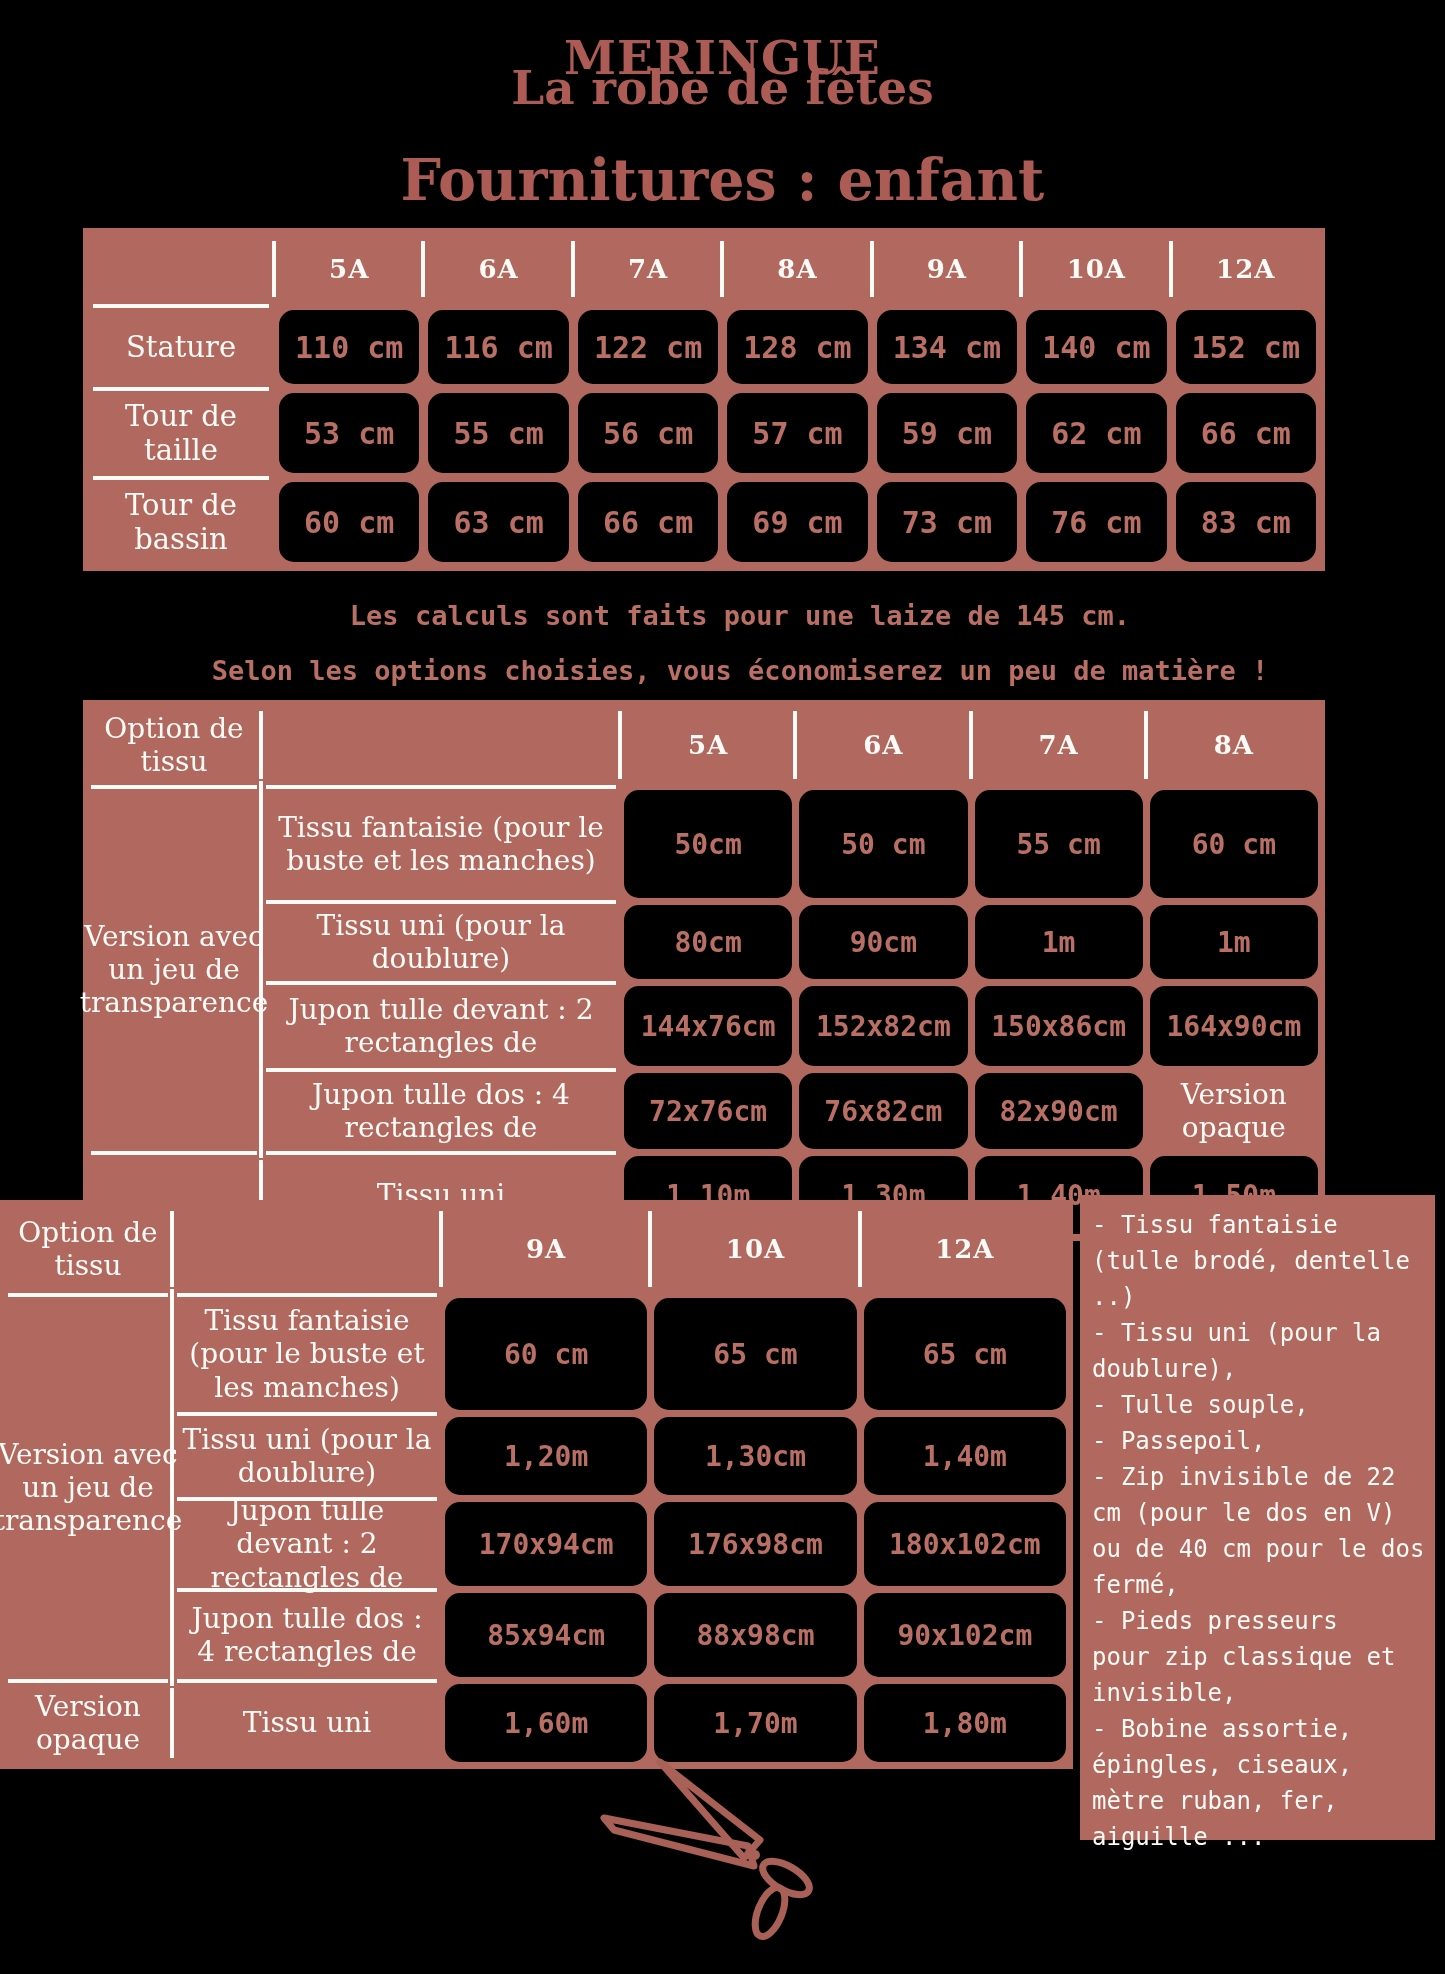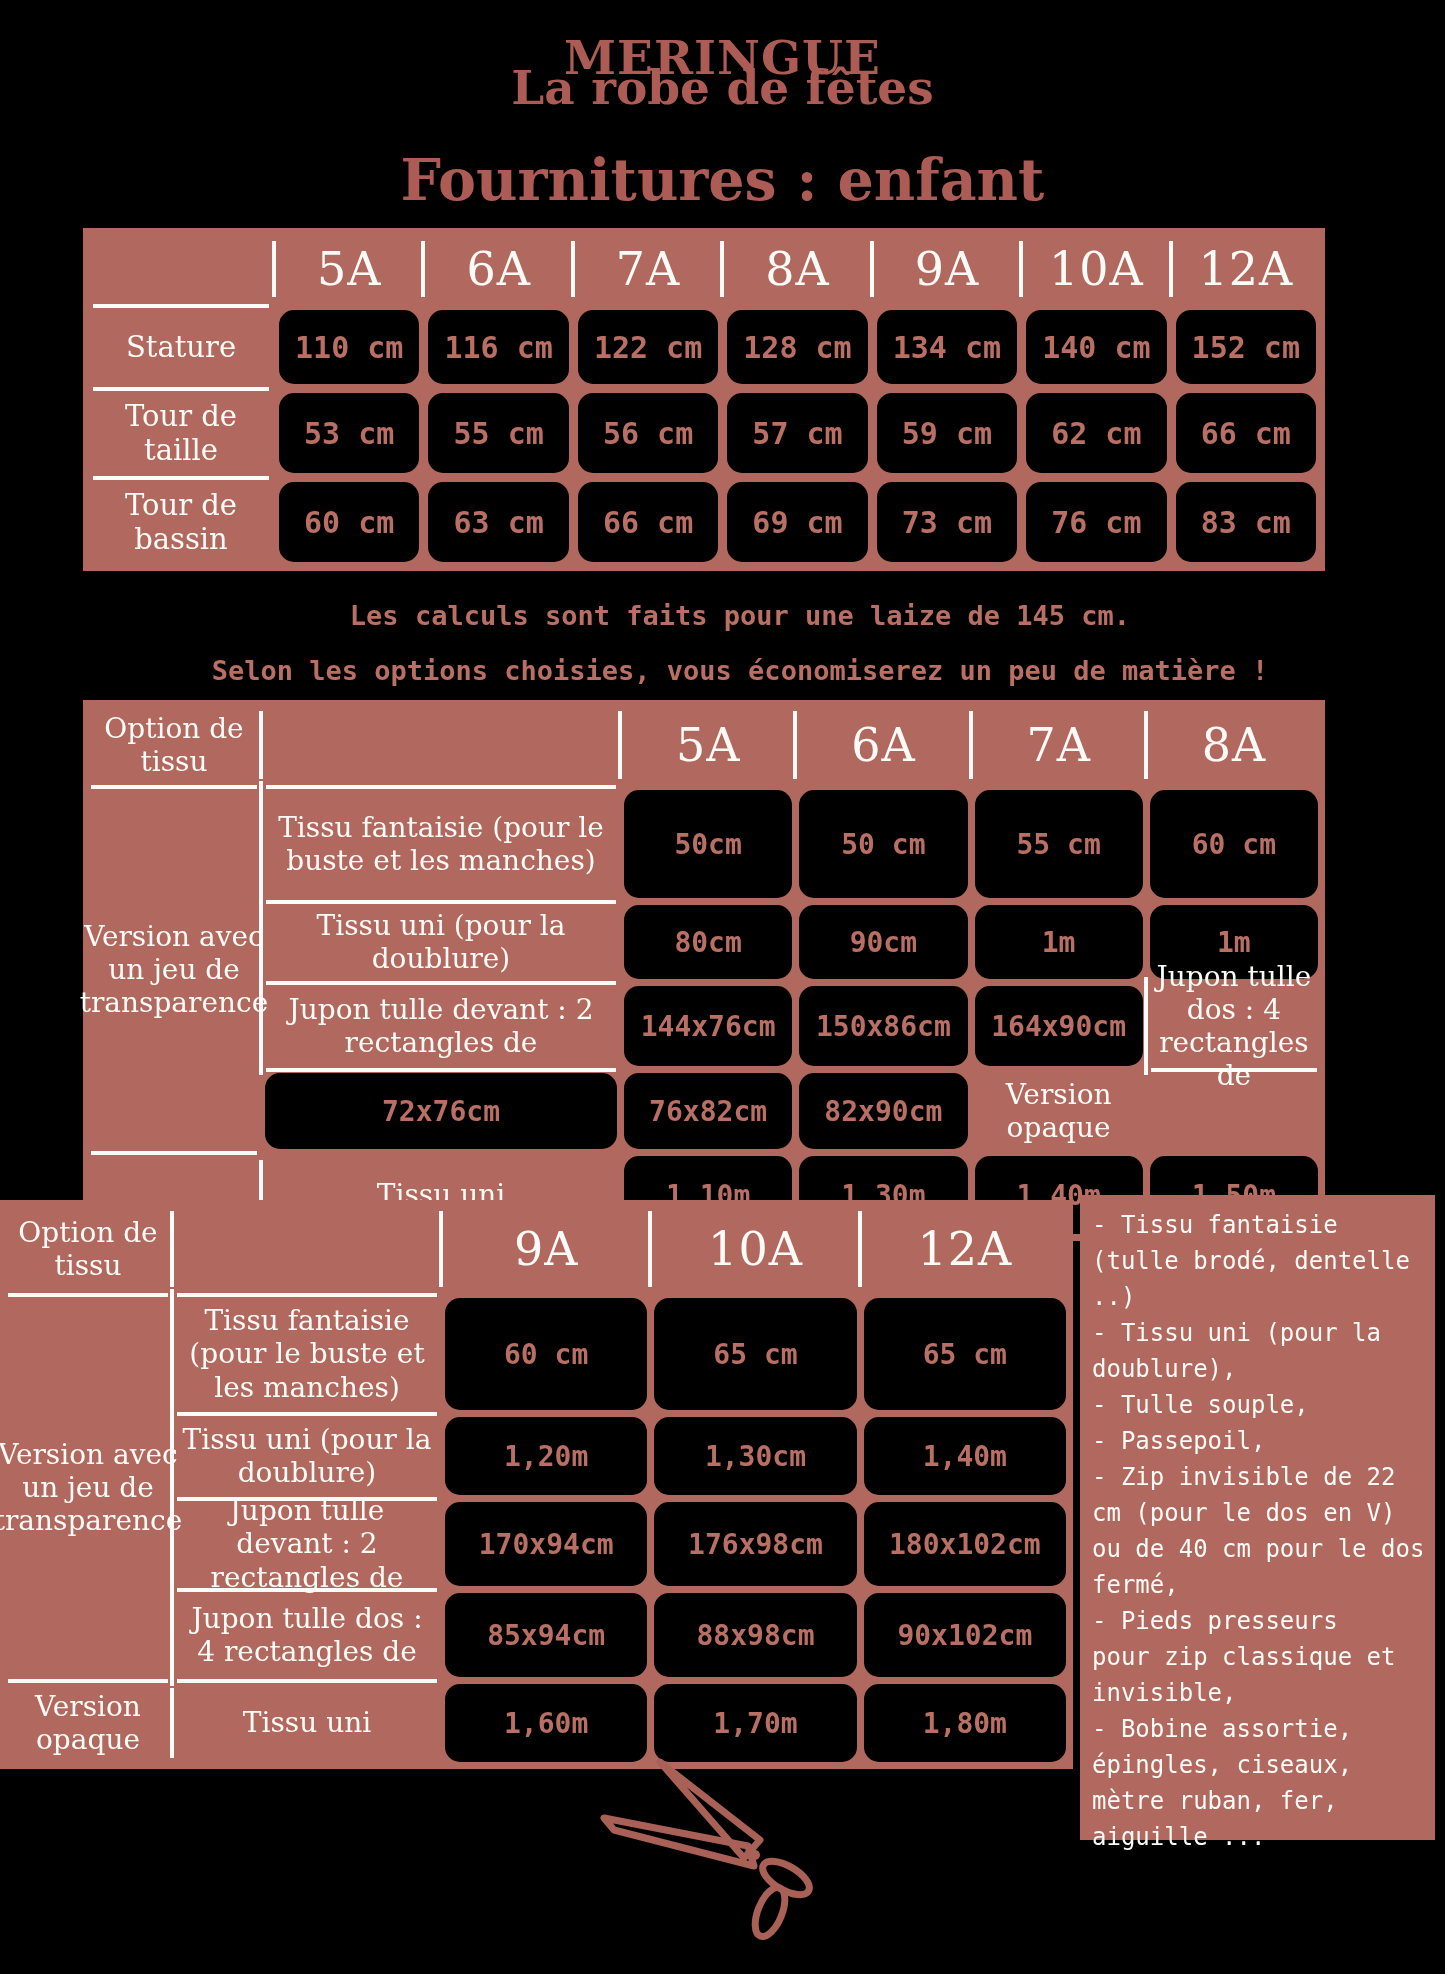--- a/index.html
+++ b/index.html
@@ -15,21 +15,21 @@
   
   .title{position:absolute;left:0;width:100%;text-align:center;color:var(--rose_title);
          font-weight:bold;}
   .title1{top:6px;font-size:47px;letter-spacing:1px;margin-top:24px;}
   .title2{top:60px;font-size:47px;}
   .section-title{top:146px;font-size:57px;}
   
   .gtable{position:absolute;box-sizing:border-box;background:var(--rose);display:grid;gap:9px;padding:9px;}
   .cell{position:relative;display:flex;align-items:center;justify-content:center;
         text-align:center;box-sizing:border-box;}
-  .head{color:var(--white);font-size:46px;font-weight:normal;letter-spacing:1px;}
+  .head{color:var(--white);font-size:26px;font-weight:bold;letter-spacing:1px;}
   .glabel{color:var(--white);font-size:29px;line-height:1.18;padding:0 6px;}
   .val{background:var(--bg);color:var(--rose_value);
        font-family:"DejaVu Sans Mono", monospace;font-weight:bold;font-size:30px;border-radius:15px;}
   .ftable .val{font-size:28px;}
   .ftable .glabel{font-size:28px;}
   
   .vline::before{content:"";position:absolute;left:-7px;top:4px;bottom:4px;width:4px;background:var(--white);}
   .vtall::before{top:-9px;bottom:-9px;}
   .hline::after{content:"";position:absolute;left:1px;right:1px;bottom:-7px;height:4px;background:var(--white);}
   
@@ -127,20 +127,21 @@
     <div class="cell val">60 cm</div>
 
     <div class="cell glabel vline vtall hline">Tissu uni (pour la doublure)</div>
     <div class="cell val">80cm</div>
     <div class="cell val">90cm</div>
     <div class="cell val">1m</div>
     <div class="cell val">1m</div>
 
     <div class="cell glabel vline vtall hline">Jupon tulle devant : 2 rectangles de</div>
     <div class="cell val">144x76cm</div>
+    <div class="cell val">152x82cm</div>
     <div class="cell val">150x86cm</div>
     <div class="cell val">164x90cm</div>
 
     <div class="cell glabel vline vtall hline">Jupon tulle dos : 4 rectangles de</div>
     <div class="cell val">72x76cm</div>
     <div class="cell val">76x82cm</div>
     <div class="cell val">82x90cm</div>
 
     <div class="cell glabel">Version opaque</div>
     <div class="cell glabel vline opaque-desc">Tissu uni</div>

